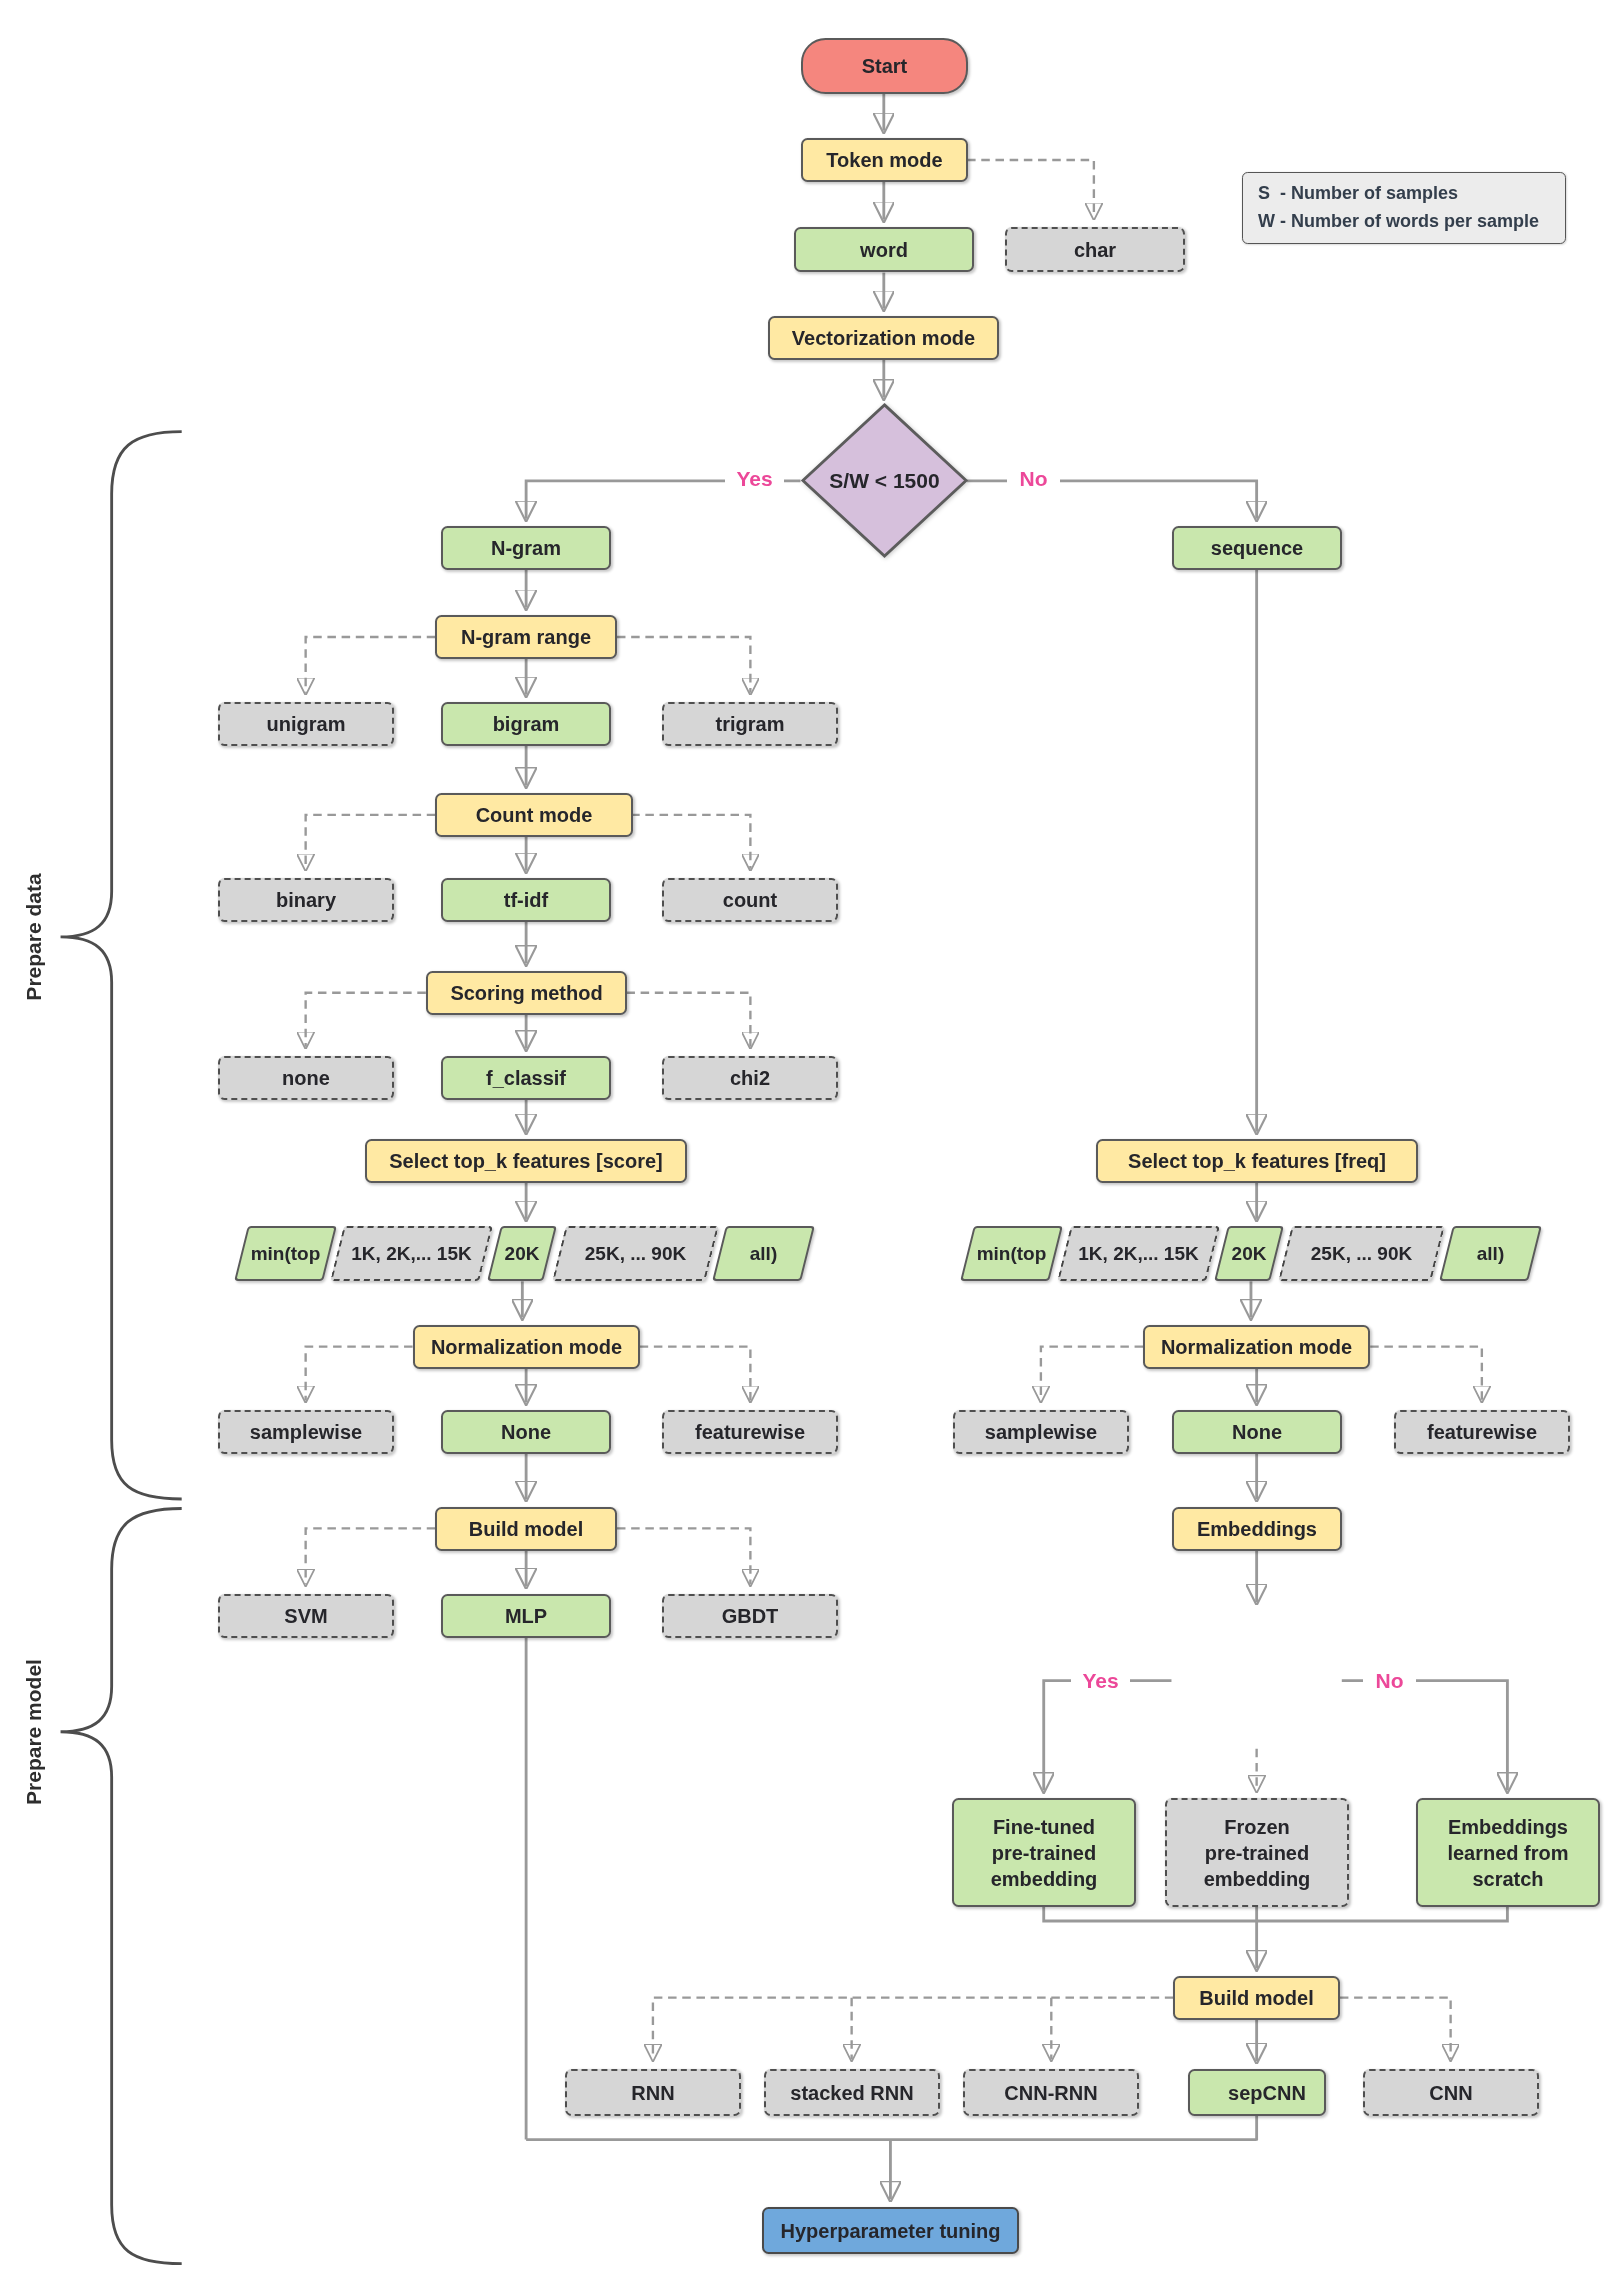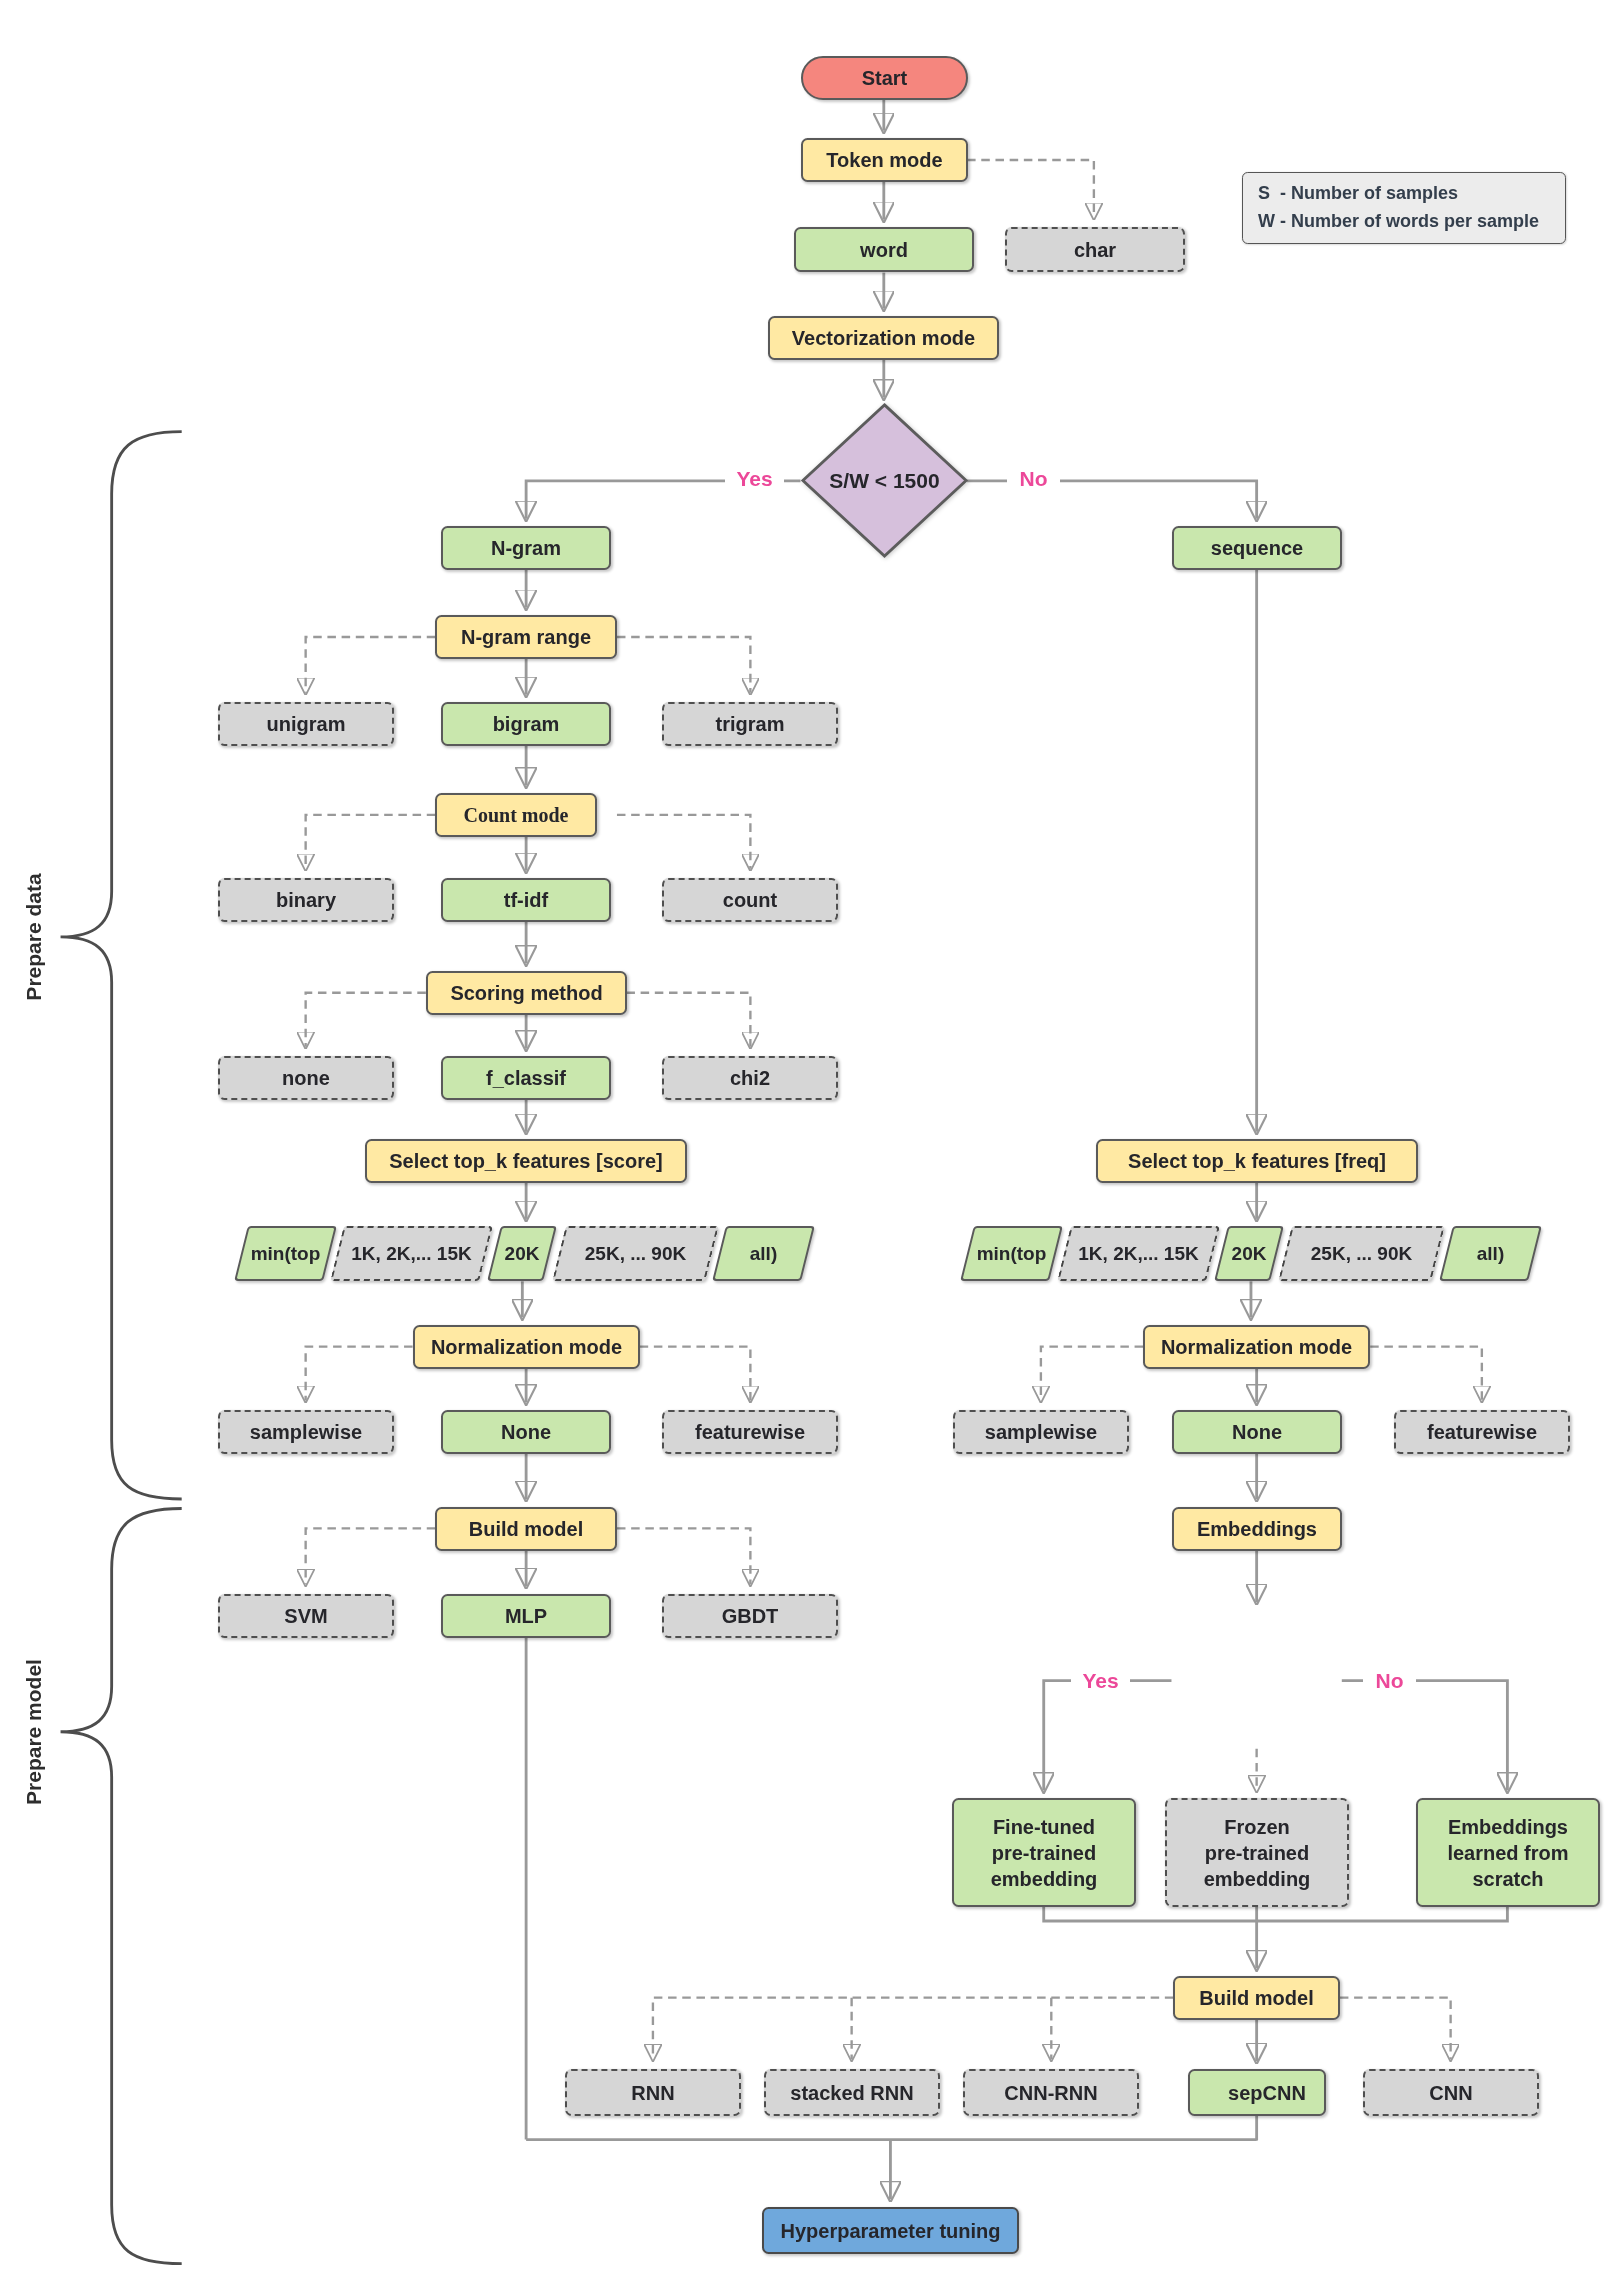--- a/index.html
+++ b/index.html
@@ -127,21 +127,21 @@
   </svg>
 
   <div class="sidelabel" style="left:-68px;top:923px;">Prepare data</div>
   <div class="sidelabel" style="left:-68px;top:1718px;">Prepare model</div>
 
   <div class="node legendn" style="left:1242px;top:172px;width:324px;height:72px;">
     <div>S  - Number of samples</div>
     <div>W - Number of words per sample</div>
   </div>
 
-  <div class="node startn" style="left:801px;top:56px;width:167px;height:44px;text-align:center;">
+  <div class="node startn" style="left:801px;top:38px;width:167px;height:56px;text-align:center;">
       <span class="lbl">Start</span>
     </div>
   <div class="node yellow" style="left:801px;top:138px;width:167px;height:44px;">
       <span class="lbl">Token mode</span>
     </div>
   <div class="node green" style="left:794px;top:227px;width:180px;height:45px;">
       <span class="lbl">word</span>
     </div>
   <div class="node grayd" style="left:1005px;top:227px;width:180px;height:45px;">
       <span class="lbl">char</span>
@@ -167,21 +167,21 @@
     </div>
   <div class="node grayd" style="left:218px;top:702px;width:176px;height:44px;">
       <span class="lbl">unigram</span>
     </div>
   <div class="node green" style="left:441px;top:702px;width:170px;height:44px;">
       <span class="lbl">bigram</span>
     </div>
   <div class="node grayd" style="left:662px;top:702px;width:176px;height:44px;">
       <span class="lbl">trigram</span>
     </div>
-  <div class="node yellow" style="left:435px;top:793px;width:162px;height:44px;font-family:Liberation Serif, serif;">
+  <div class="node yellow" style="left:435px;top:793px;width:198px;height:44px;">
       <span class="lbl">Count mode</span>
     </div>
   <div class="node grayd" style="left:218px;top:878px;width:176px;height:44px;">
       <span class="lbl">binary</span>
     </div>
   <div class="node green" style="left:441px;top:878px;width:170px;height:44px;">
       <span class="lbl">tf-idf</span>
     </div>
   <div class="node grayd" style="left:662px;top:878px;width:176px;height:44px;">
       <span class="lbl">count</span>

